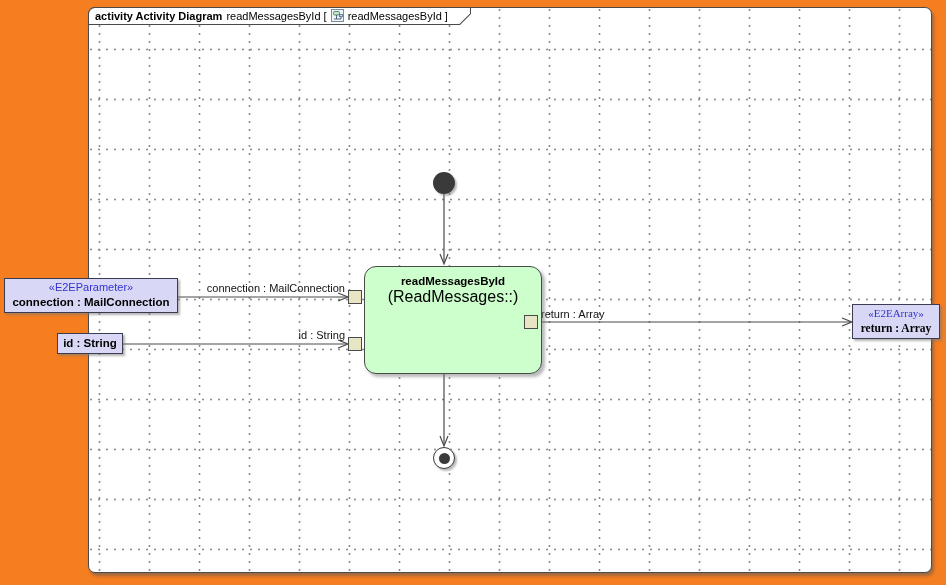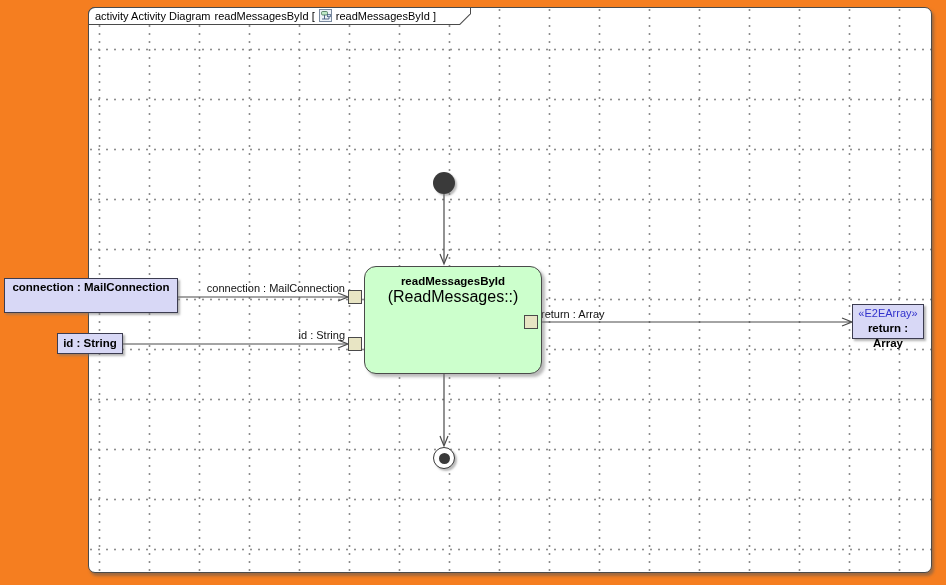--- a/index.html
+++ b/index.html
@@ -30,21 +30,21 @@
   }
   .tab-inner{
     position:absolute;inset:1px;
     background:#ffffff;
     border-radius:6px 0 0 0;
     clip-path:polygon(0 0,100% 0,100% calc(100% - 10.5px),calc(100% - 10.5px) 100%,0 100%);
     display:flex;align-items:center;gap:4px;
     padding:0 16px 1px 6px;box-sizing:border-box;
     font-size:11px;white-space:nowrap;color:#000;
   }
-  .tab-inner b{font-weight:normal;}
+  .tab-inner b{font-weight:bold;}
   .tab-icon{width:13px;height:13px;flex:0 0 auto;}
   
   .activity-node{
     position:absolute;left:275px;top:258px;width:178px;height:108px;
     background:var(--activity-fill,#CCFFCC);
     border:1.5px solid var(--line,#4A4A4A);
     border-radius:12px;
     box-shadow:3px 3px 3px rgba(120,120,120,.5);
     box-sizing:border-box;text-align:center;color:#000;
   }
@@ -138,26 +138,27 @@
   <div class="activity-node">
     <div class="activity-name">readMessagesById</div>
     <div class="activity-subtitle">(ReadMessages::)</div>
   </div>
 
   <div class="pin" style="left:259px;top:282px;"></div>
   <div class="pin" style="left:259px;top:329px;"></div>
   <div class="pin" style="left:435px;top:307px;"></div>
 
   <div class="param-node" style="left:-85px;top:270px;width:174px;height:35px;">
+    <span class="stereotype">«E2EParameter»</span>
     <span class="param-name">connection : MailConnection</span>
   </div>
   <div class="param-node" style="left:-32px;top:325px;width:66px;height:21px;">
     <span class="param-name" style="line-height:17px;">id : String</span>
   </div>
-  <div class="param-node" style="left:763px;top:296px;width:72px;height:35px;">
+  <div class="param-node" style="left:763px;top:296px;width:88px;height:35px;font-family:Liberation Serif, serif;">
     <span class="stereotype">«E2EArray»</span>
     <span class="param-name">return : Array</span>
   </div>
 
   <div class="final-node">
     <div class="dot"></div>
   </div>
 
 </div>
 

